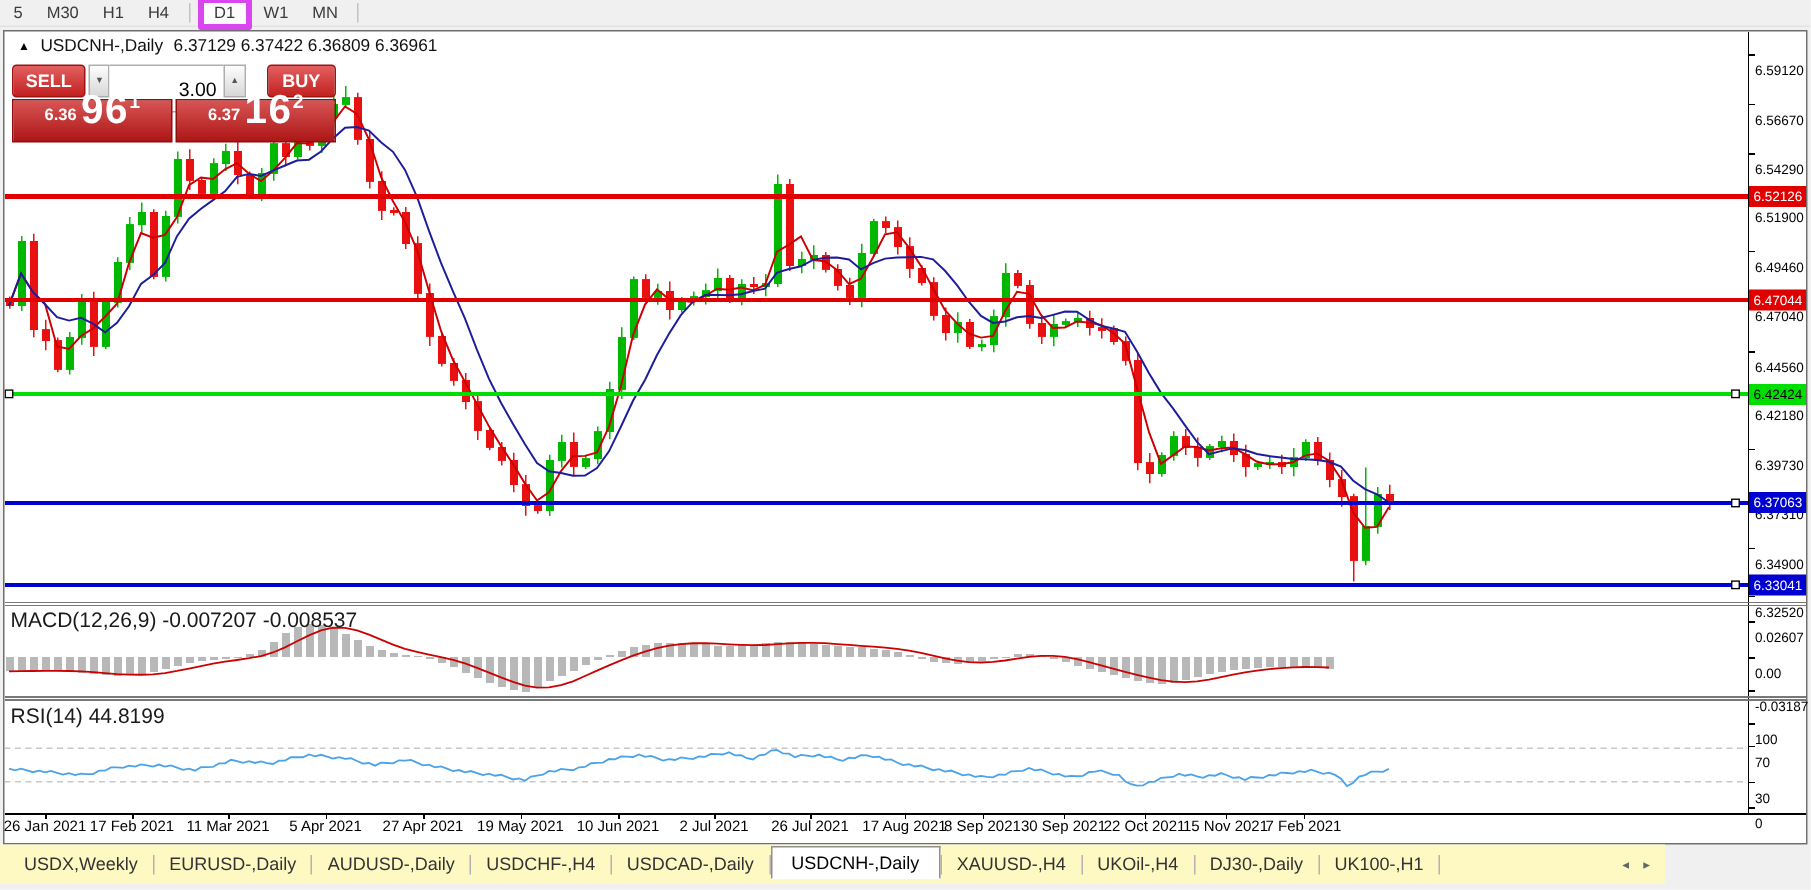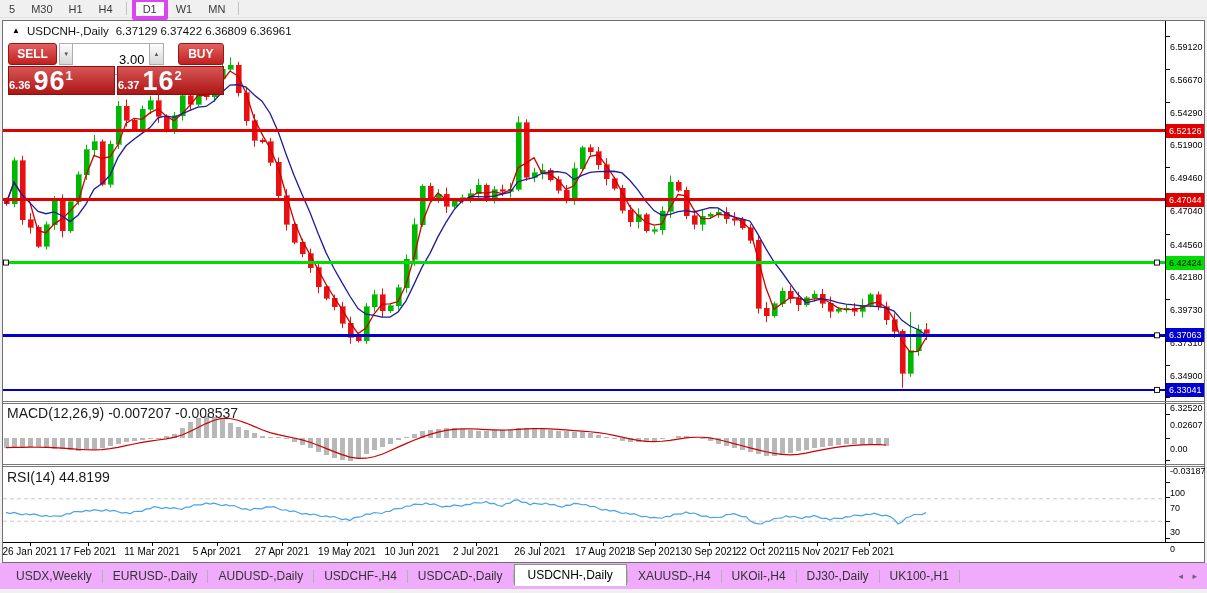--- a/index.html
+++ b/index.html
@@ -31,35 +31,35 @@
                text-align:center; line-height:20px; border:1px solid #9c1414; border-radius:3px; }
   .sell-btn { width:52px; }
   .buy-btn { width:49px; margin-left:14px; }
   .spin-btn { width:15px; margin-left:2px; background:linear-gradient(#fdfdfd,#d7d7d7); border:1px solid #aeaeae;
               font-size:6px; color:#555; text-align:center; line-height:20px; }
   .spin-btn.up { margin-left:0; }
   .vol-input { width:76px; height:32px; border:1px solid #aeaeae; border-left:none; border-right:none;
                text-align:right; font-size:13px; padding-right:5px; font-family:"Liberation Sans",sans-serif; color:#000; outline:none; }
   .tp-row2 { display:flex; height:29px; margin-top:1px; gap:2px; }
   .price-box { flex:1; background:linear-gradient(#d85555,#ad1616); border:1px solid #8d0e0e; color:#fff;
-               display:flex; align-items:flex-end; padding-bottom:0; }
+               display:flex; align-items:flex-end; justify-content:center; padding-bottom:8px; }
   .pb-small { font-size:11px; font-weight:bold; margin:0 3px 3px 0; }
   .pb-big { font-size:27px; font-weight:bold; line-height:25px; letter-spacing:1px; }
   .pb-sup { font-size:13px; font-weight:bold; margin-bottom:11px; }
 
   .ind-label { position:absolute; left:4px; z-index:4; font-size:14px; color:#1a1a1a; white-space:nowrap; }
 
   .axis-tick { position:absolute; left:1167px; width:35px; font-size:9px; color:#000; z-index:2; white-space:nowrap;margin-top:11px; }
   .level-label { position:absolute; left:1163px; width:38px; height:14px; line-height:14px; font-size:9px;
                  padding-left:3px; z-index:3; white-space:nowrap; }
   .date-label { position:absolute; top:525px; width:70px; margin-left:-35px; text-align:center;
                 font-size:10px; color:#000; z-index:2; white-space:nowrap; }
 
   
-  .tabbar { position:absolute; left:0; top:563px; width:1207px; height:26px; background:#f0abfc;
+  .tabbar { position:absolute; left:0; top:563px; width:1110px; height:26px; background:#fef9c3;
             display:flex; align-items:center; padding-left:6px; }
   .tab { font-size:12px; color:#333; padding:3px 10px; white-space:nowrap; }
   .tab.active { background:#fff; border:1px solid #8f8f8f; border-bottom:1px solid #fff; color:#000;
                 padding:3px 13px; position:relative; top:-1px; }
   .tab-sep { width:1px; height:13px; background:#b2b2b2; }
   .tab-arrows { position:absolute; right:10px; top:8px; font-size:9px; color:#666; }
   .tab-arrows span { margin-left:7px; }
 </style>
 </head>
 <body>

